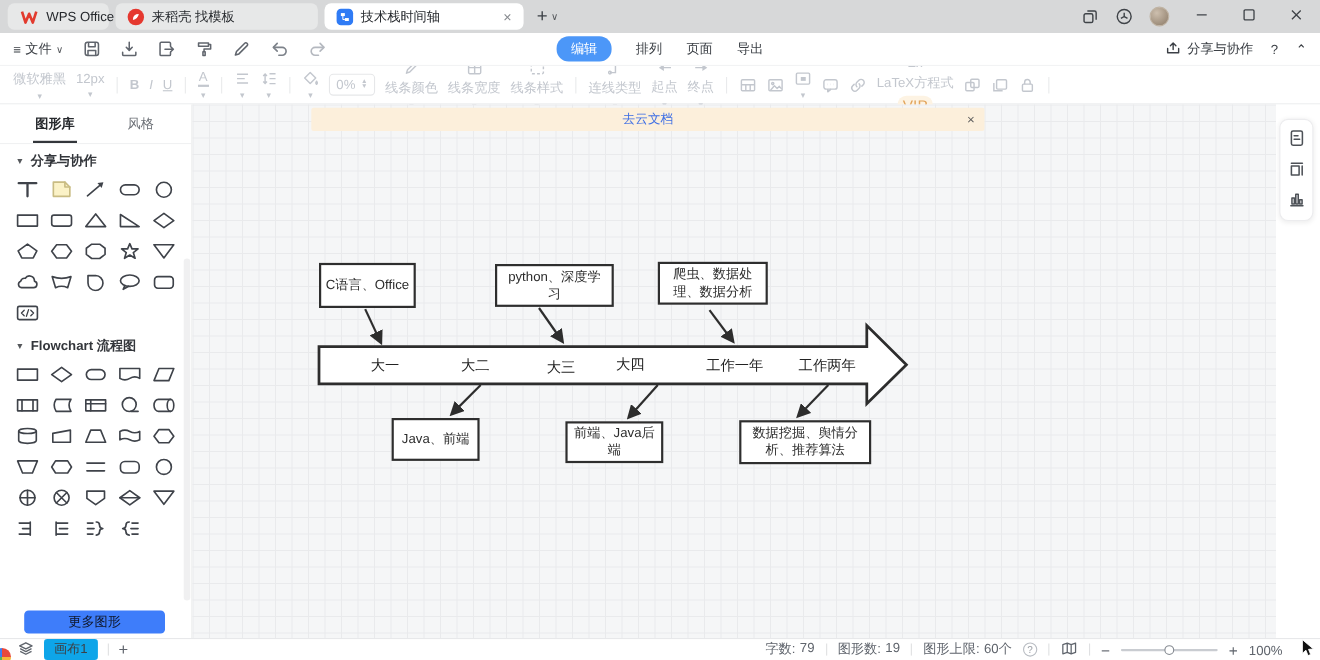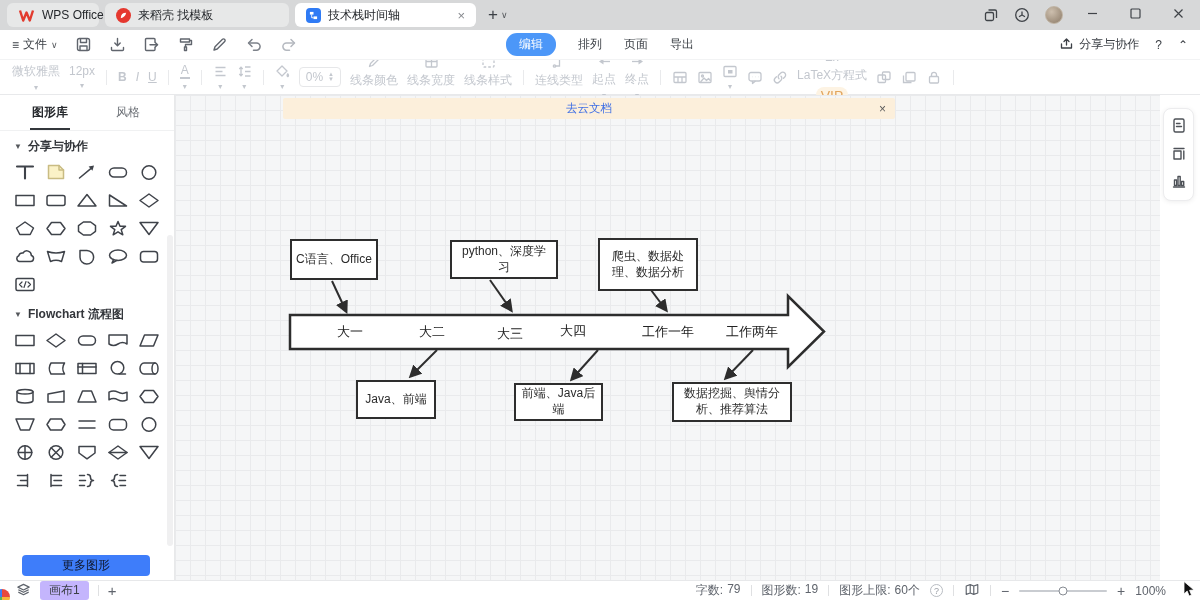--- a/index.html
+++ b/index.html
@@ -73,21 +73,21 @@
   .tl-label { position:absolute; transform:translate(-50%,-50%); font-size:13px; color:#222; font-weight:500; white-space:nowrap; }
 
   
   .right-rail { flex:1; background:#fff; position:relative; }
   .float-panel { position:absolute; top:13px; left:3px; width:31px; height:93px; background:#fff; border:1px solid #ececee; border-radius:8px; box-shadow:0 1px 5px rgba(0,0,0,.07); display:flex; flex-direction:column; align-items:center; justify-content:space-evenly; }
   .float-panel svg { stroke:#4d5157; fill:none; stroke-width:1.4; stroke-linecap:round; stroke-linejoin:round; }
 
   
   .statusbar { position:absolute; left:0; right:0; bottom:0; height:20px; background:#fff; border-top:1px solid #e7e8ea; display:flex; align-items:center; color:#5f646c; font-size:12px; padding-right:34px; }
   .st-left { display:flex; align-items:center; gap:9px; padding-left:16px; }
-  .canvas-pill { background:#c4b5fd; border-radius:3px; padding:1px 9px; color:#3c4046; }
+  .canvas-pill { background:#0ea5e9; border-radius:3px; padding:1px 9px; color:#3c4046; }
   .st-sep { width:1px; height:11px; background:#dfe0e2; }
   .st-right { margin-left:auto; display:flex; align-items:center; gap:10px; }
   .stat { display:flex; gap:4px; }
   .qmark { width:13px; height:13px; border:1px solid #b9bdc3; border-radius:50%; color:#9a9ea5; font-size:9px; display:flex; align-items:center; justify-content:center; }
   .slider { width:88px; height:2px; background:#c9ccd1; border-radius:1px; position:relative; }
   .knob { position:absolute; top:50%; left:50%; transform:translate(-50%,-50%); width:9px; height:9px; border-radius:50%; background:#fff; border:1.5px solid #868b92; }
   .promo { position:absolute; left:-6px; bottom:-5px; width:16px; height:16px; border-radius:50%; background:conic-gradient(#e8483c 0 25%,#f6b53a 0 50%,#55b356 0 75%,#3d7ef2 0 100%); }
   .cursor { position:absolute; left:1183px; top:581px; z-index:50; }
 </style>
 </head>
@@ -688,21 +688,21 @@
         <line x1="157" y1="186" x2="171" y2="216" stroke="#2d2d2d" stroke-width="2" marker-end="url(#ah)"></line>
         <line x1="315" y1="185" x2="336" y2="215" stroke="#2d2d2d" stroke-width="2" marker-end="url(#ah)"></line>
         <line x1="470" y1="187" x2="491" y2="215" stroke="#2d2d2d" stroke-width="2" marker-end="url(#ah)"></line>
         <line x1="262" y1="255" x2="236" y2="281" stroke="#2d2d2d" stroke-width="2" marker-end="url(#ah)"></line>
         <line x1="423" y1="255" x2="397" y2="284" stroke="#2d2d2d" stroke-width="2" marker-end="url(#ah)"></line>
         <line x1="578" y1="255" x2="551" y2="283" stroke="#2d2d2d" stroke-width="2" marker-end="url(#ah)"></line>
       </svg>
 
       <div class="dg-box" style="left:115px;top:144px;width:88px;height:41px;text-align:center;">C语言、Office</div>
       <div class="dg-box" style="left:275px;top:145px;width:108px;height:39px;">python、深度学习</div>
-      <div class="dg-box" style="left:423px;top:143px;width:100px;height:53px;">爬虫、数据处理、数据分析</div>
+      <div class="dg-box" style="left:423px;top:143px;width:100px;height:39px;">爬虫、数据处理、数据分析</div>
 
       <span class="tl-label" style="left:175px;top:237px;">大一</span>
       <span class="tl-label" style="left:257px;top:237px;">大二</span>
       <span class="tl-label" style="left:335px;top:239px;">大三</span>
       <span class="tl-label" style="left:398px;top:236px;">大四</span>
       <span class="tl-label" style="left:493px;top:237px;">工作一年</span>
       <span class="tl-label" style="left:577px;top:237px;">工作两年</span>
 
       <div class="dg-box" style="left:339px;top:288px;width:89px;height:38px;">前端、Java后端</div>
       <div class="dg-box" style="left:181px;top:285px;width:80px;height:39px;">Java、前端</div>

